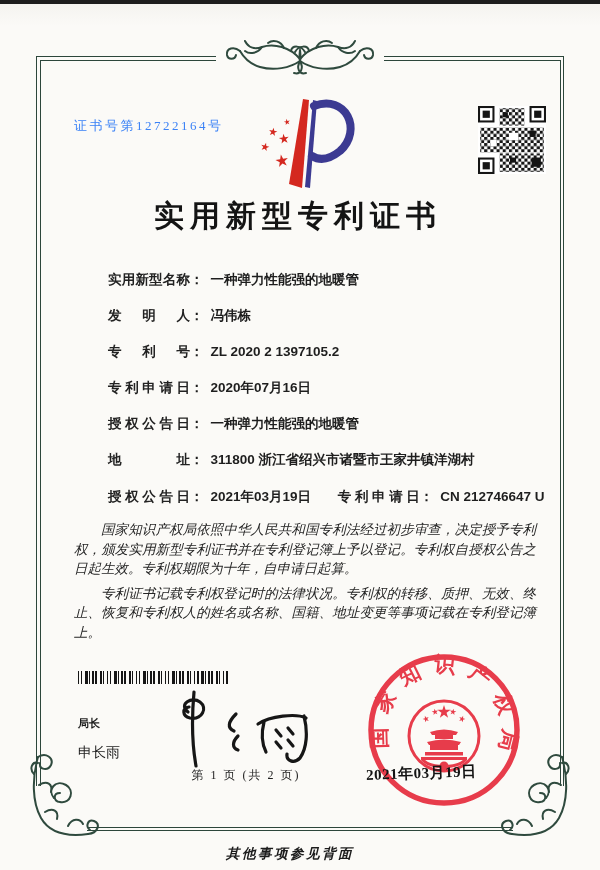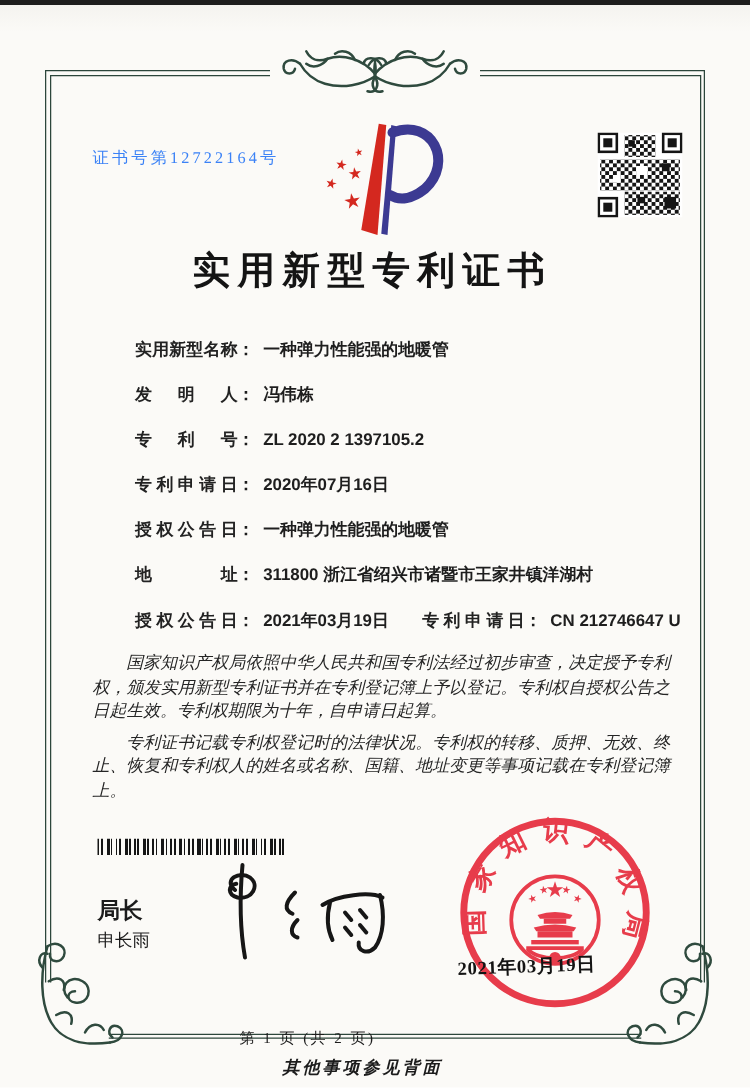--- a/index.html
+++ b/index.html
@@ -42,30 +42,30 @@
   .bodytext{left:74px;top:520px;width:462px;font-size:13.5px;line-height:19.5px;
             font-style:italic;color:#252525;text-align:justify;}
   .bodytext p{margin:0 0 5px 0;text-indent:2em;}
   
   .barcode{left:78px;top:671px;width:152px;height:13px;
     background:repeating-linear-gradient(90deg,
       #161616 0 1.5px,transparent 1.5px 3px,
       #161616 3px 4.5px,transparent 4.5px 7.5px,
       #161616 7.5px 10px,transparent 10px 11px,
       #161616 11px 12px,transparent 12px 14.5px);}
-  .director-title{left:78px;top:716px;font-size:18px;font-weight:700;
+  .director-title{left:78px;top:716px;font-size:11px;font-weight:700;
       font-family:Liberation Mono, monospace;}
   .director-name{left:78px;top:744px;font-size:14px;font-weight:400;
       font-family:"Liberation Sans","DejaVu Sans",sans-serif;}
   .signature{left:158px;top:686px;}
   .sig-stroke{stroke:#161616;stroke-width:3.2;fill:none;stroke-linecap:round;stroke-linejoin:round;}
   .seal{left:360px;top:646px;opacity:.93;}
   .seal-date{left:366px;top:764px;font-size:15px;font-weight:700;letter-spacing:.5px;
       color:#141414;transform:rotate(-2deg);}
-  .page-no{left:0;top:822px;width:492px;text-align:center;font-size:12px;letter-spacing:2px;}
+  .page-no{left:0;top:767px;width:492px;text-align:center;font-size:12px;letter-spacing:2px;}
   .back-note{left:0;top:845px;width:580px;text-align:center;font-size:13.5px;
       font-style:italic;font-weight:600;letter-spacing:2.5px;}
 </style>
 </head>
 <body>
 
 <div class="abs top-band"></div>
 
 <div class="abs frame"></div>
 <div class="abs mask mask-top"></div>

